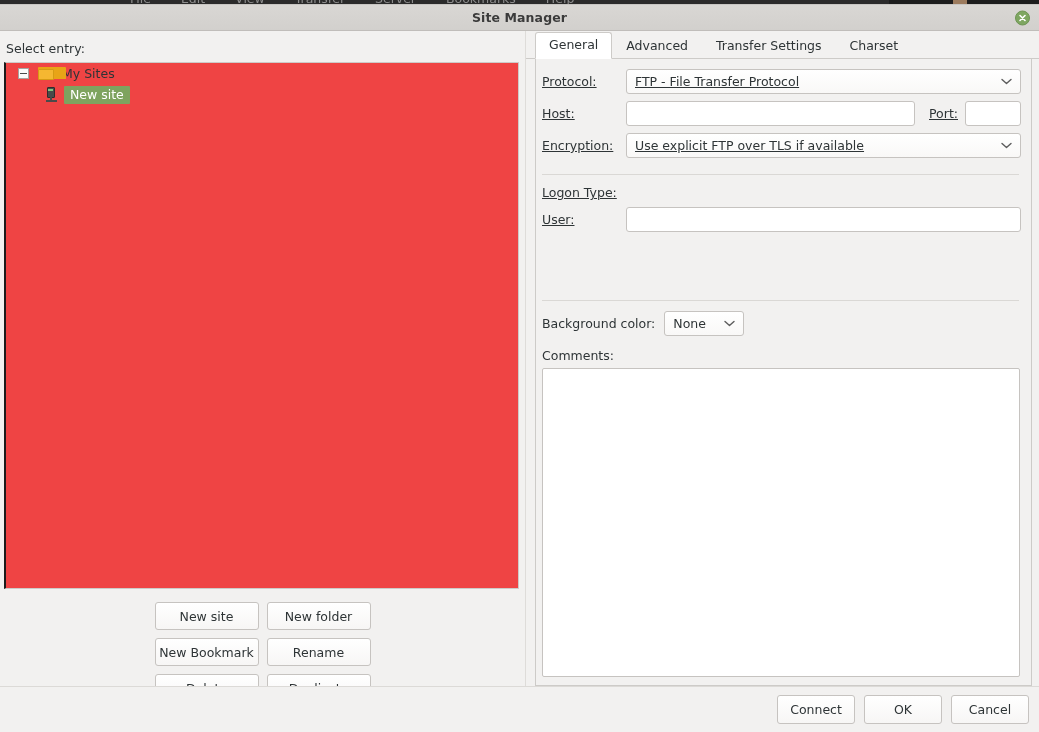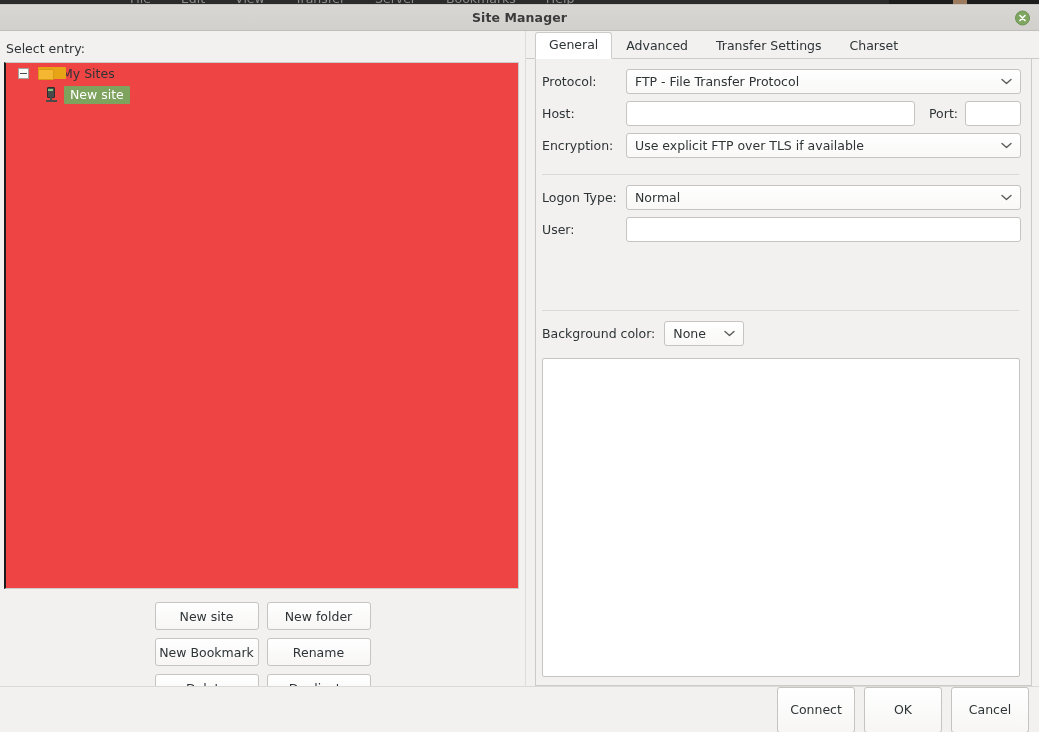--- a/index.html
+++ b/index.html
@@ -177,21 +177,21 @@
     background: #f2f1f0;
     border-left: 1px solid #cdcbc8;
     border-right: 1px solid #cdcbc8;
     border-bottom: 1px solid #cdcbc8;
     margin: 0 7px 0 9px;
     padding: 10px 10px 8px 4px;
     display: flex; flex-direction: column;
     overflow: hidden;
   }
   .frow {
-    display: flex; align-items: center; margin-bottom: 7px;
+    display: flex; align-items: center; margin-bottom: 7px; text-decoration: underline;
   }
   .flabel {
     flex: 0 0 86px; text-align: left; font-size: 12.5px;
     color: #2e3436; padding-left: 2px;
   }
   .ctl {
     height: 25px; border: 1px solid #c6c3c0; border-radius: 3px;
     background: #ffffff; font-size: 12.5px; color: #2e3436;
     display: flex; align-items: center; padding: 0 8px;
     font-family: "DejaVu Sans", "Liberation Sans", sans-serif;
@@ -219,21 +219,21 @@
     margin: 0 1px 0 2px;
   }
 
   
   .footer {
     flex: 0 0 46px; height: 46px;
     border-top: 1px solid #dcdad7;
     display: flex; align-items: center; justify-content: flex-end;
     padding-right: 10px; gap: 9px; background: #f2f1f0;
   }
-  .footer .btn { width: 78px; height: 46px; }
+  .footer .btn { width: 78px; height: 29px; }
   .chev svg { display:block; }
 </style>
 </head>
 <body>
 
 <div id="root">
 
   <div class="bg-strip">
     <div class="bg-menu">
       <span>File</span>
@@ -338,28 +338,20 @@
                     <path d="M1 1.5 L5.5 5.5 L10 1.5" stroke="#5c5c5c" stroke-width="1.4" fill="none" stroke-linecap="round" stroke-linejoin="round"></path>
                   </svg>
               </span>
             </div>
           </div>
 
           <div class="sep"></div>
 
           <div class="frow">
             <span class="flabel">Logon Type:</span>
-            <div class="ctl combo grow">
-              <span>Normal</span>
-              <span class="chev">
-                <svg width="11" height="7" viewBox="0 0 11 7">
-                    <path d="M1 1.5 L5.5 5.5 L10 1.5" stroke="#5c5c5c" stroke-width="1.4" fill="none" stroke-linecap="round" stroke-linejoin="round"></path>
-                  </svg>
-              </span>
-            </div>
           </div>
 
           <div class="frow">
             <span class="flabel">User:</span>
             <input class="ctl input-text grow" type="text" value="" placeholder="" style="">
           </div>
 
           <div class="spacer-lg"></div>
           <div class="sep"></div>
 
@@ -368,20 +360,21 @@
             <div class="ctl combo bgcolor-combo">
               <span>None</span>
               <span class="chev">
                 <svg width="11" height="7" viewBox="0 0 11 7">
                     <path d="M1 1.5 L5.5 5.5 L10 1.5" stroke="#5c5c5c" stroke-width="1.4" fill="none" stroke-linecap="round" stroke-linejoin="round"></path>
                   </svg>
               </span>
             </div>
           </div>
 
+          <div class="comments-label">Comments:</div>
           <div class="comments-box"></div>
 
         </div>
       </div>
     </div>
 
     <div class="footer">
       <button class="btn">Connect</button>
       <button class="btn">OK</button>
       <button class="btn">Cancel</button>

